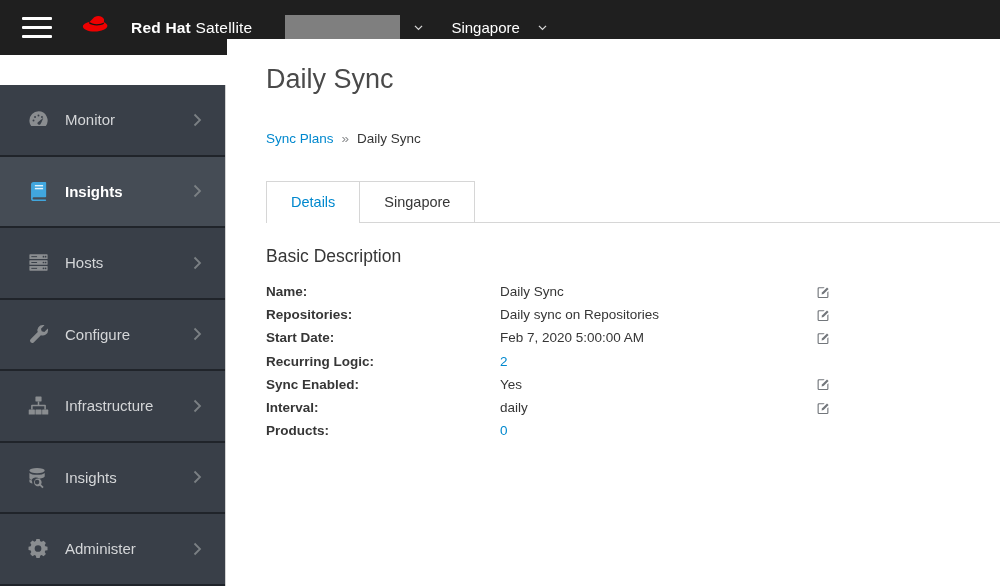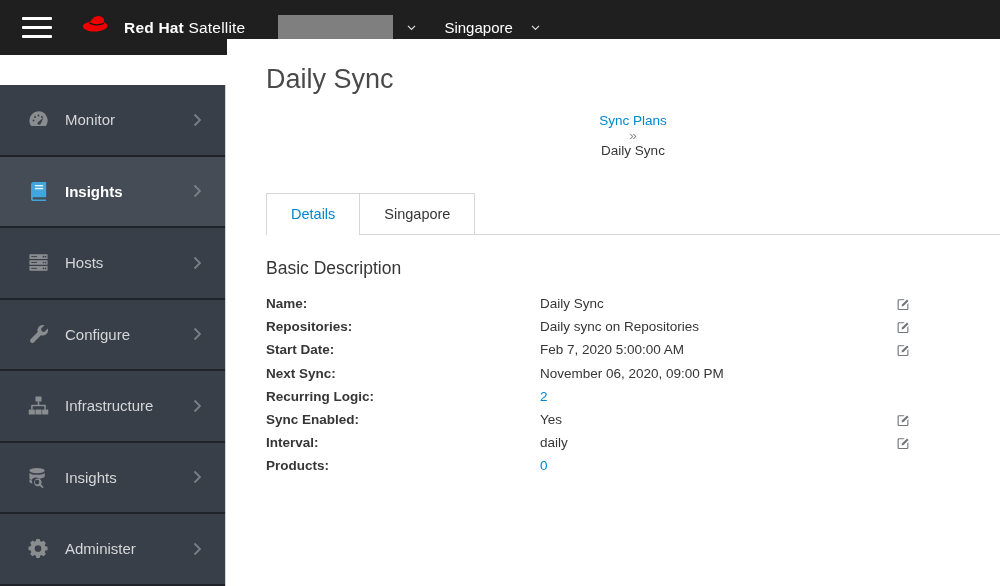--- a/index.html
+++ b/index.html
@@ -20,21 +20,21 @@
     position:relative;
   }
   
   .masthead{
     position:absolute;top:0;left:0;width:1000px;height:55px;
     background:var(--header-bg);display:flex;align-items:center;
   }
   .menu-toggle{background:none;border:none;margin-left:18px;cursor:pointer;
     display:flex;flex-direction:column;gap:5.5px;padding:4px;}
   .menu-toggle span{display:block;width:30px;height:3.4px;background:#fff;border-radius:1px;}
-  .brand{display:flex;align-items:center;margin-left:26px;}
+  .brand{display:flex;align-items:center;margin-left:26px;gap:7px;}
   .brand svg{width:33px;height:23px;margin-right:9px;}
   .brand-text{color:#fff;font-size:15.5px;letter-spacing:.2px;white-space:pre;}
   .brand-bold{font-weight:bold;}
   .org-box{width:115px;height:26px;background:#7f7f7f;margin-left:33px;border:none;cursor:pointer;}
   .hdr-chevron{color:#d8d8d8;margin-left:13px;display:inline-flex;}
   .hdr-chevron svg{width:11px;height:11px;}
   .location-label{color:#fff;font-size:15px;margin-left:27px;}
   .location-chevron{margin-left:17px;}
   .dropdown{display:flex;align-items:center;cursor:pointer;}
   
@@ -56,34 +56,34 @@
   .nav-item.active .nav-label{color:#fff;font-weight:bold;}
   .nav-chevron{color:#7b8084;margin-right:21px;display:inline-flex;}
   .nav-chevron svg{width:14px;height:14px;}
   .nav-partial{flex:1;background:var(--sidebar-bg);}
   
   .main{
     position:absolute;top:39px;left:227px;width:773px;height:531px;
     background:#fff;padding:24px 0 0 39px;
   }
   .page-title{font-size:27px;font-weight:400;color:#4a4a4a;line-height:32px;}
-  .breadcrumb{margin-top:18px;font-size:13.5px;display:flex;align-items:center;flex-direction:column;}
+  .breadcrumb{margin-top:36px;font-size:13.5px;display:flex;align-items:center;}
   .breadcrumb a{color:var(--accent);text-decoration:none;cursor:pointer;}
   .breadcrumb .sep{color:#8b8d8f;padding:0 8px;}
   .breadcrumb .current{color:var(--text-dark);}
   .tab-bar{margin-top:35px;display:flex;border-bottom:1px solid #d6d6d6;}
   .tab{
     font-size:14.5px;padding:12px 24px;border:1px solid #d6d6d6;border-bottom:none;
     color:var(--text-dark);cursor:pointer;background:#fff;
   }
   .tab + .tab{margin-left:-1px;}
   .tab.active{color:var(--accent);position:relative;margin-bottom:-1px;padding-bottom:13px;z-index:1;}
   .section-title{margin-top:23px;font-size:17.5px;font-weight:400;color:var(--text-dark);}
   .field-list{margin-top:13px;}
-  .field-row{display:grid;grid-template-columns:234px 316px 20px;align-items:center;height:23.2px;font-size:13.5px;gap:40px;}
+  .field-row{display:grid;grid-template-columns:234px 316px 20px;align-items:center;height:23.2px;font-size:13.5px;}
   .field-label{font-weight:bold;color:var(--text-dark);}
   .field-value{color:var(--text-dark);}
   .field-value.link{color:var(--accent);cursor:pointer;}
   .edit-btn{color:#72767b;display:inline-flex;cursor:pointer;}
   .edit-btn svg{width:14px;height:14px;}
 </style>
 </head>
 <body>
 
 <header class="masthead">
@@ -282,24 +282,20 @@
         <span class="field-label">Start Date:</span>
         <span class="field-value">Feb 7, 2020 5:00:00 AM</span>
         <span class="edit-btn">
           <svg viewBox="0 0 16 16" fill="currentColor">
             <path d="M12.9 8.3V13a.6.6 0 0 1-.6.6H3.7a.6.6 0 0 1-.6-.6V4.4a.6.6 0 0 1 .6-.6h4.9l1.3-1.3H3.4a1.6 1.6 0 0 0-1.6 1.6v9.2a1.6 1.6 0 0 0 1.6 1.6h9.2a1.6 1.6 0 0 0 1.6-1.6V7z"></path>
             <path d="M6.8 8.6 12.6 2.8l1.8 1.8-5.8 5.8-2.2.4z"></path>
           </svg>
         </span>
       </div>
       <div class="field-row">
-        <span class="field-label">Next Sync:</span>
-        <span class="field-value">November 06, 2020, 09:00 PM</span>
-      </div>
-      <div class="field-row">
         <span class="field-label">Recurring Logic:</span>
         <span class="field-value link">2</span>
       </div>
       <div class="field-row">
         <span class="field-label">Sync Enabled:</span>
         <span class="field-value">Yes</span>
         <span class="edit-btn">
           <svg viewBox="0 0 16 16" fill="currentColor">
             <path d="M12.9 8.3V13a.6.6 0 0 1-.6.6H3.7a.6.6 0 0 1-.6-.6V4.4a.6.6 0 0 1 .6-.6h4.9l1.3-1.3H3.4a1.6 1.6 0 0 0-1.6 1.6v9.2a1.6 1.6 0 0 0 1.6 1.6h9.2a1.6 1.6 0 0 0 1.6-1.6V7z"></path>
             <path d="M6.8 8.6 12.6 2.8l1.8 1.8-5.8 5.8-2.2.4z"></path>

